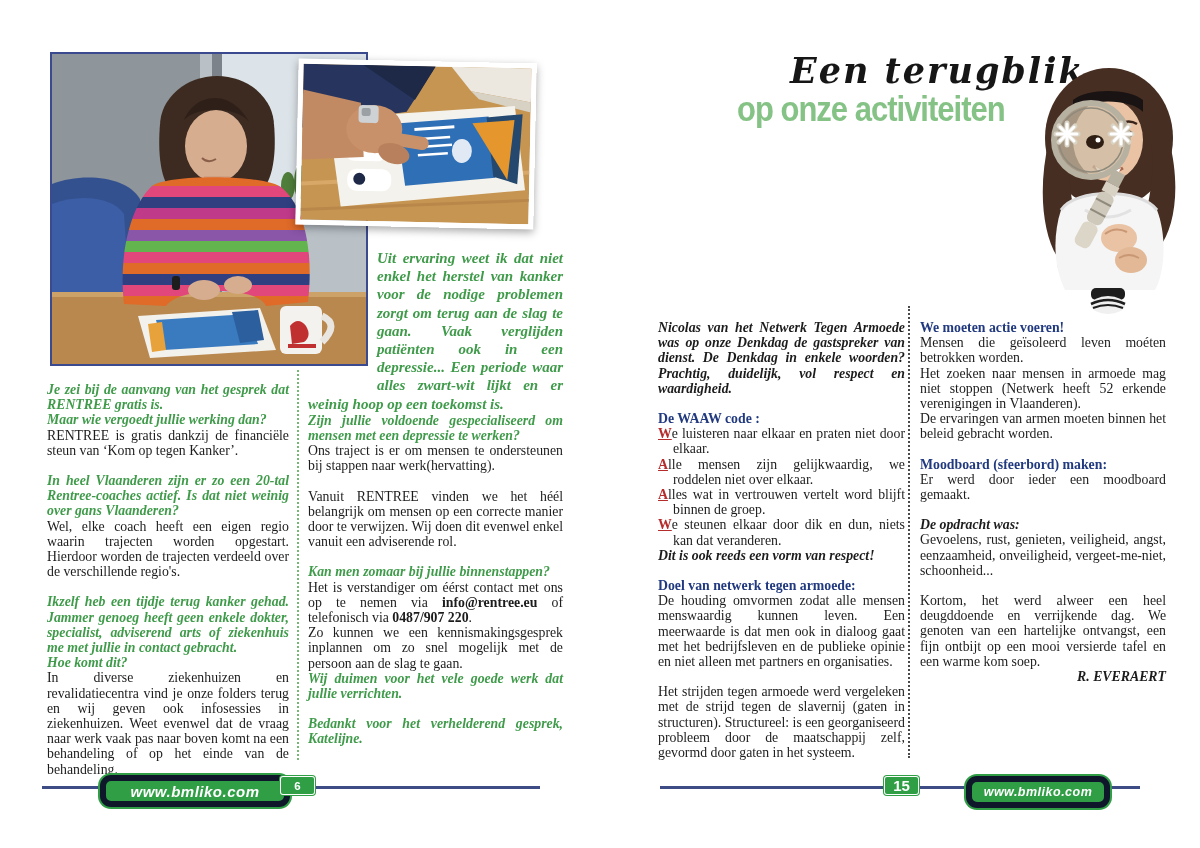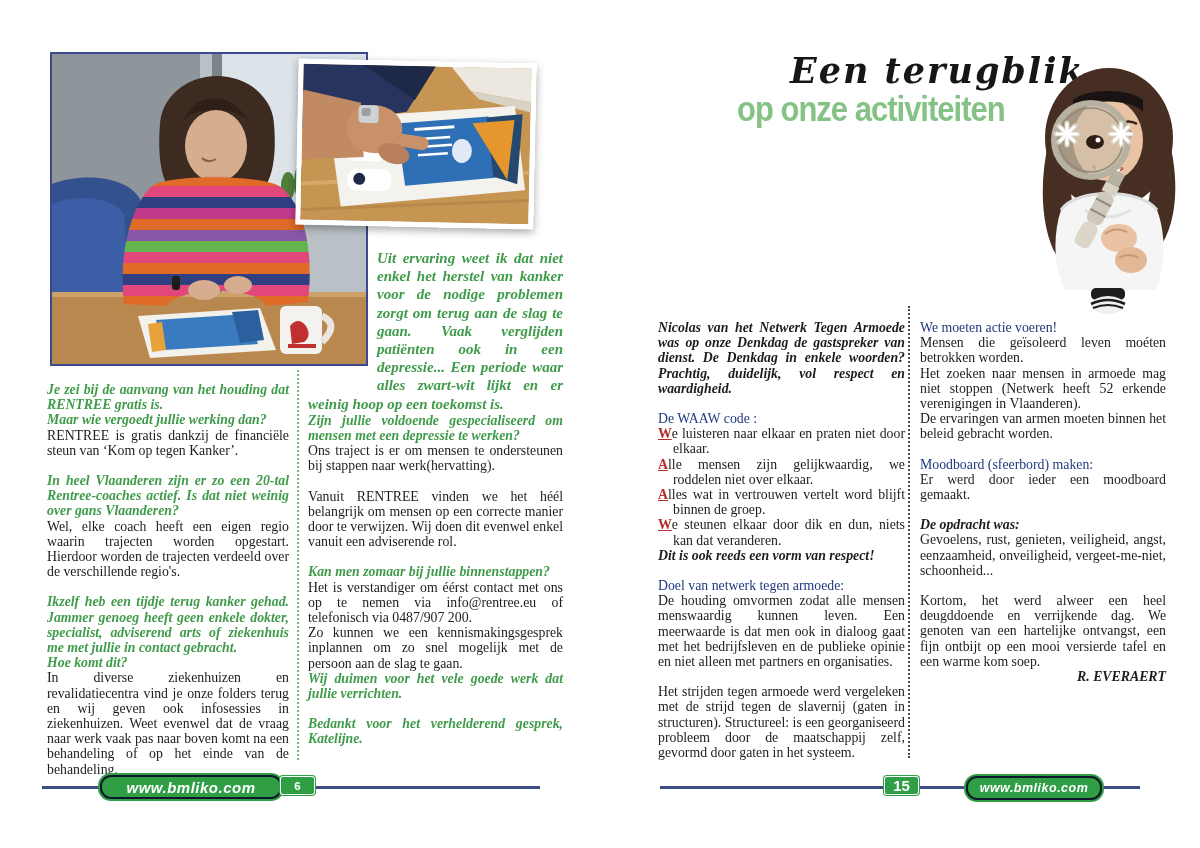--- a/index.html
+++ b/index.html
@@ -5,31 +5,31 @@
   html,body{margin:0;padding:0;background:#ffffff;}
   #stage{position:relative;width:1200px;height:848px;background:#ffffff;overflow:hidden;
          font-family:"Liberation Serif", serif;}
   .abs{position:absolute;}
   
   .body-col{font-size:13.8px;line-height:15.2px;color:#1c1c1c;text-align:justify;margin-top:14px;}
   .body-col p{margin:0;}
   .sp{margin-top:15px !important;}
   .q{color:#3f9b4a;font-weight:bold;font-style:italic;}
   .quote{color:#3f9b4a;font-weight:bold;font-style:italic;font-size:15px;line-height:18.2px;}
-  .blue-h{color:#21397f;font-weight:normal;}
+  .blue-h{color:#21397f;font-weight:bold;}
   .intro-i{font-weight:bold;font-style:italic;}
   .waaw{padding-left:15px;text-indent:-15px;}
   .init{color:#b52c2c;font-weight:bold;text-decoration:underline;}
-  .b{font-weight:normal;}
+  .b{font-weight:bold;}
   .sig{text-align:right;font-weight:bold;font-style:italic;margin-top:15px;}
   
   .div-green{width:0;border-left:2px dotted #74b874;}
   .div-dark{width:0;border-left:2px dotted #4a4a4a;}
   .rule{height:3px;background:#3e4c86;}
-  .site-pill{background:#2f9e45;border:2px solid #0f172a;box-shadow:0 0 0 2px #2f9e45;
+  .site-pill{background:#2f9e45;border:6px solid #0f172a;box-shadow:0 0 0 2px #2f9e45;
              border-radius:11px;color:#ffffff;font-family:"Liberation Sans",sans-serif;
              font-weight:bold;font-style:italic;display:flex;align-items:center;justify-content:center;
              letter-spacing:.5px;}
   .badge{background:#2f9e45;color:#ffffff;font-family:"Liberation Sans",sans-serif;font-weight:bold;
          display:flex;align-items:center;justify-content:center;border-radius:2px;
          box-shadow:0 0 0 1px #ffffff,0 0 0 2px #2f9e45;}
   
   .script-title{font-family:"DejaVu Serif",serif;font-style:italic;font-weight:bold;
                 font-size:35px;color:#161616;letter-spacing:2px;transform:skewX(-6deg);
                 white-space:nowrap;}
@@ -145,40 +145,40 @@
         <polygon points="0,26 58,38 62,92 0,96" fill="#c28a63"></polygon>
         <ellipse cx="72" cy="64" rx="28" ry="24" fill="#c9916a"></ellipse>
         <rect x="86" y="66" width="42" height="13" rx="6.5" fill="#c9916a" transform="rotate(8 86 66)"></rect>
         <ellipse cx="92" cy="88" rx="16" ry="10" fill="#b8805c" transform="rotate(15 92 88)"></ellipse>
         <rect x="56" y="40" width="20" height="18" rx="4" fill="#cfd2d4"></rect>
         <rect x="59" y="43" width="9" height="8" rx="2" fill="#9aa0a4"></rect>
       </svg>
     </div>
 
     <div class="abs body-col" style="left:47px;top:368px;width:242px;">
-      <p class="q">Je zei bij de aanvang van het houding dat RENTREE gratis is.</p>
+      <p class="q">Je zei bij de aanvang van het gesprek dat RENTREE gratis is.</p>
       <p class="q">Maar wie vergoedt jullie werking dan?</p>
       <p>RENTREE is gratis dankzij de financiële steun van ‘Kom op tegen Kanker’.</p>
       <p class="q sp">In heel Vlaanderen zijn er zo een 20-tal Rentree-coaches actief. Is dat niet weinig over gans Vlaanderen?</p>
       <p>Wel, elke coach heeft een eigen regio waarin trajecten worden opgestart. Hierdoor worden de trajecten verdeeld over de verschillende regio's.</p>
       <p class="q sp">Ikzelf heb een tijdje terug kanker gehad. Jammer genoeg heeft geen enkele dokter, specialist, adviserend arts of ziekenhuis me met jullie in contact gebracht.</p>
       <p class="q">Hoe komt dit?</p>
       <p>In diverse ziekenhuizen en revalidatiecentra vind je onze folders terug en wij geven ook infosessies in ziekenhuizen. Weet evenwel dat de vraag naar werk vaak pas naar boven komt na een behandeling of op het einde van de behandeling.</p>
     </div>
 
     <div class="abs div-green" style="left:297px;top:370px;height:390px;"></div>
 
     <div class="abs body-col" style="left:308px;top:235px;width:255px;">
       <div class="wrap-spacer"></div>
       <p class="quote">Uit ervaring weet ik dat niet enkel het herstel van kanker voor de nodige problemen zorgt om terug aan de slag te gaan. Vaak verglijden patiënten ook in een depressie... Een periode waar alles zwart-wit lijkt en er weinig hoop op een toekomst is.</p>
       <p class="q">Zijn jullie voldoende gespecialiseerd om mensen met een depressie te werken?</p>
       <p>Ons traject is er om mensen te ondersteunen bij stappen naar werk(hervatting).</p>
       <p class="sp">Vanuit RENTREE vinden we het héél belangrijk om mensen op een correcte manier door te verwijzen. Wij doen dit evenwel enkel vanuit een adviserende rol.</p>
       <p class="q sp">Kan men zomaar bij jullie binnenstappen?</p>
-      <p><span>Het is verstandiger om éérst contact met ons op te nemen via </span><span class="b">info@rentree.eu</span><span> of telefonisch via </span><span class="b">0487/907 200</span><span>.</span></p>
+      <p><span>Het is verstandiger om éérst contact met ons op te nemen via </span><span class="b">info@rentree.eu</span><span> of telefonisch via </span><span class="b">0487/907 220</span><span>.</span></p>
       <p>Zo kunnen we een kennismakingsgesprek inplannen om zo snel mogelijk met de persoon aan de slag te gaan.</p>
       <p class="q">Wij duimen voor het vele goede werk dat jullie verrichten.</p>
       <p class="q sp">Bedankt voor het verhelderend gesprek, Katelijne.</p>
     </div>
 
     <div class="abs rule" style="left:42px;top:786px;width:498px;"></div>
     <div class="abs site-pill" style="left:100px;top:775px;width:178px;height:20px;font-size:15px;">
       <span>www.bmliko.com</span>
     </div>
     <div class="abs badge" style="left:281px;top:777px;width:33px;height:17px;font-size:11.5px;">

